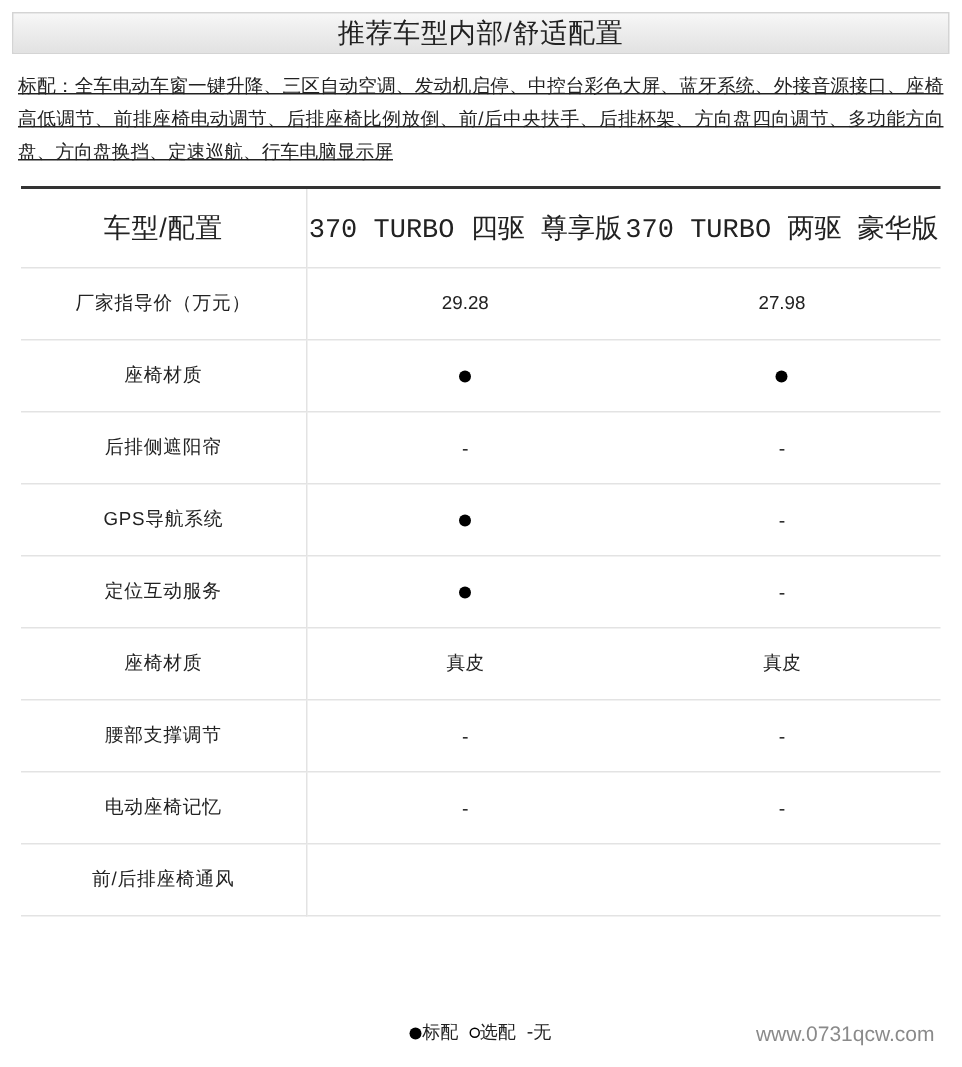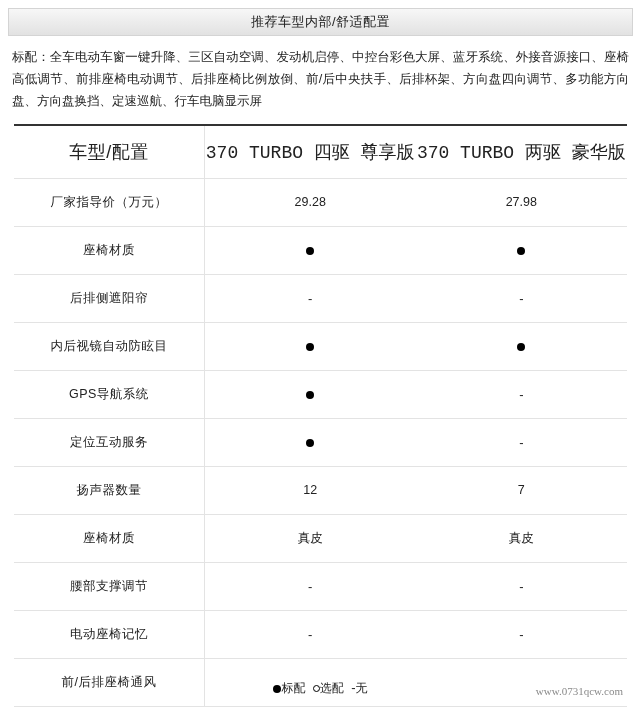--- a/index.html
+++ b/index.html
@@ -19,31 +19,32 @@
   .title-bar {
     margin: 8px 8px 0 8px;
     height: 28px;
     background: linear-gradient(to bottom, #f7f7f7 0%, #ececec 50%, #e2e2e2 100%);
     border: 1px solid #d4d4d4;
     display: flex;
     align-items: center;
     justify-content: center;
   }
   .title-bar .t {
-    font-size: 13px;
+    font-size: 18px;
     color: #222;
     letter-spacing: 0.5px;
   }
   .std-block {
     margin: 10px 10px 0 10px;
     font-size: 12.5px;
     line-height: 22px;
     color: #222;
     text-align: justify;
     padding: 0 2px;
+    text-decoration: underline;
   }
   .sep {
     margin: 12px 14px 0 14px;
     border-top: 2px solid #333;
   }
   table.spec {
     margin: 0 14px;
     width: 613px;
     border-collapse: collapse;
     table-layout: fixed;
@@ -96,23 +97,23 @@
     bottom: 14px;
     text-align: center;
     font-size: 12px;
     color: #222;
   }
   .legend span.seg { margin: 11px 2px; }
   .watermark {
     position: absolute;
     right: 18px;
     bottom: 14px;
-    font-size: 11px;
+    font-size: 14px;
     color: #8a8a8a;
-    font-family: Liberation Serif, serif;
+    font-family: Liberation Sans, sans-serif;
     margin-top: 28px;
   }
 </style>
 </head>
 <body>
 
 <div class="page">
 
   <div class="title-bar">
     <span class="t">推荐车型内部/舒适配置</span>
@@ -138,38 +139,28 @@
           <td class="rowlabel">座椅材质</td>
           <td class="val"><span class="dot"></span></td>
           <td class="val"><span class="dot"></span></td>
         </tr>
         <tr>
           <td class="rowlabel">后排侧遮阳帘</td>
           <td class="val"><span class="dash">-</span></td>
           <td class="val"><span class="dash">-</span></td>
         </tr>
         <tr>
-          <td class="rowlabel">内后视镜自动防眩目</td>
-          <td class="val"><span class="dot"></span></td>
-          <td class="val"><span class="dot"></span></td>
-        </tr>
-        <tr>
           <td class="rowlabel">GPS导航系统</td>
           <td class="val"><span class="dot"></span></td>
           <td class="val"><span class="dash">-</span></td>
         </tr>
         <tr>
           <td class="rowlabel">定位互动服务</td>
           <td class="val"><span class="dot"></span></td>
           <td class="val"><span class="dash">-</span></td>
-        </tr>
-        <tr>
-          <td class="rowlabel">扬声器数量</td>
-          <td class="val">12</td>
-          <td class="val">7</td>
         </tr>
         <tr>
           <td class="rowlabel">座椅材质</td>
           <td class="val">真皮</td>
           <td class="val">真皮</td>
         </tr>
         <tr>
           <td class="rowlabel">腰部支撑调节</td>
           <td class="val"><span class="dash">-</span></td>
           <td class="val"><span class="dash">-</span></td>

